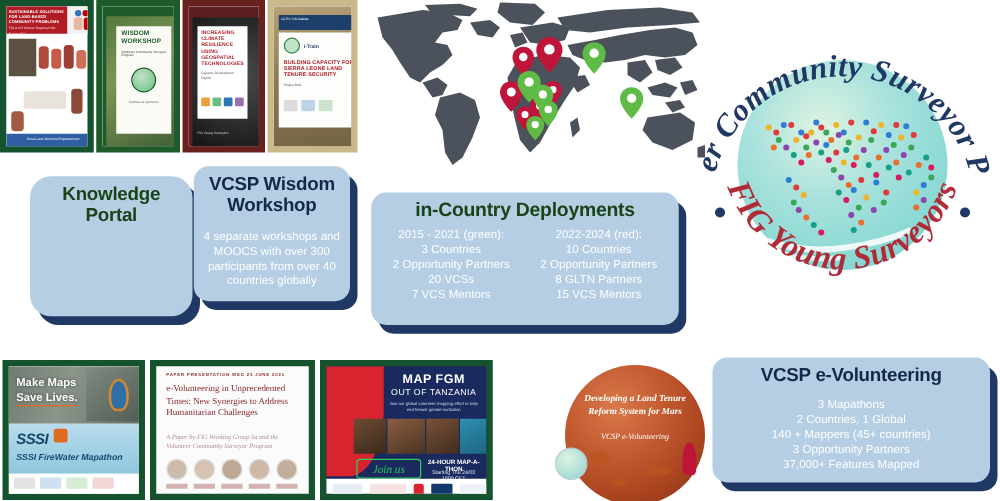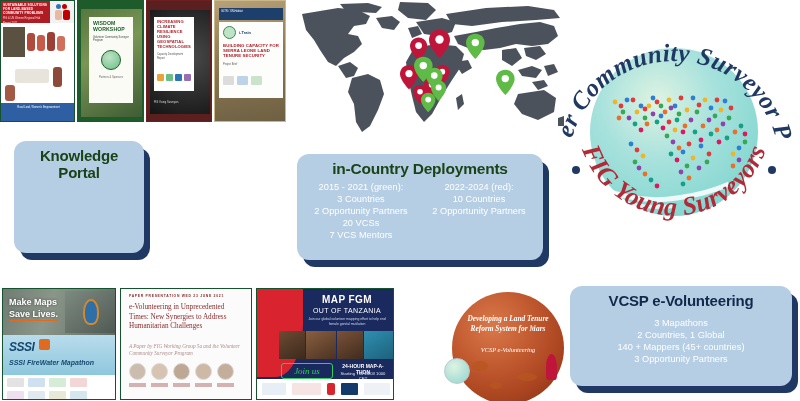--- a/index.html
+++ b/index.html
@@ -3,21 +3,21 @@
 <meta charset="utf-8">
 <style>
   html,body{margin:0;padding:0;background:#ffffff;}
   body{width:800px;height:401px;overflow:hidden;
        font-family:"Liberation Sans","DejaVu Sans",sans-serif;position:relative;}
 
   .canvas{position:relative;width:800px;height:401px;background:#fff;overflow:hidden;}
 
   
   .thumb{position:absolute;overflow:hidden;background:#fff;
-         border:1px solid #14532d;box-sizing:border-box;padding-left:46px;}
+         border:5px solid #14532d;box-sizing:border-box;padding-left:46px;}
   .thumb *{box-sizing:border-box;}
   .tmini{font-size:3.1px;line-height:1.25;letter-spacing:.1px;
          word-break:break-word;text-transform:uppercase;font-weight:700;}
   .tmini2{font-size:2.6px;line-height:1.3;font-weight:400;text-transform:none;}
 
   
   .box{position:absolute;background:#b6cee4;border-radius:12px;
        box-shadow:6px 7px 0 0 #1f3864;box-sizing:border-box;
        padding:7px 8px 8px 8px;text-align:center;}
   .box h3{margin:0 0 5px 0;font-size:15px;line-height:1.12;font-weight:bold;
@@ -331,49 +331,56 @@
 
       <text font-family="'Liberation Serif',serif" font-size="25" font-weight="bold" font-style="italic" fill="#1f3864" letter-spacing="0.4">
         <textPath href="#arcTop" startOffset="50%" text-anchor="middle">Volunteer Community Surveyor Program</textPath>
       </text>
       <text font-family="'Liberation Serif',serif" font-size="26" font-weight="bold" font-style="italic" fill="#b02a37" letter-spacing="0.4">
         <textPath href="#arcBottom" startOffset="50%" text-anchor="middle">FIG Young Surveyors</textPath>
       </text>
     </svg>
   </div>
 
-  <div class="box" style="left:14px;top:141px;width:130px;height:112px;">
+  <div class="box" style="left:24px;top:141px;width:130px;height:112px;border-radius:17px;">
     <h3 class="g">Knowledge Portal</h3>
   </div>
 
+  <div class="box" style="left:155px;top:133px;width:125px;height:108px;">
+    <h3 class="n">VCSP Wisdom Workshop</h3>
+    <p style="margin-top:10px;">4 separate workshops and MOOCS with over 300 participants from over 40 countries globally</p>
+  </div>
 
   <div class="box" style="left:297px;top:154px;width:246px;height:106px;padding-top:6px;">
     <h3 class="g" style="font-size:15.5px;">in-Country Deployments</h3>
     <div class="cols">
       <div>
         <p>2015 - 2021 (green):</p>
         <p>3 Countries</p>
         <p>2 Opportunity Partners</p>
         <p>20 VCSs</p>
         <p>7 VCS Mentors</p>
       </div>
       <div>
         <p>2022-2024 (red):</p>
         <p>10 Countries</p>
         <p>2 Opportunity Partners</p>
+        <p>8 GLTN Partners</p>
+        <p>15 VCS Mentors</p>
       </div>
     </div>
   </div>
 
   <div class="box" style="left:570px;top:286px;width:222px;height:100px;">
     <h3 class="n" style="font-size:15px;margin-bottom:8px;">VCSP e-Volunteering</h3>
     <p>3 Mapathons</p>
     <p>2 Countries, 1 Global</p>
     <p>140 + Mappers (45+ countries)</p>
     <p>3 Opportunity Partners</p>
+    <p>37,000+ Features Mapped</p>
   </div>
 
   <div class="thumb" style="left:2px;top:288px;width:114px;height:112px;">
     <div class="ph" style="left:0;top:0;width:114px;height:46px;
          background:linear-gradient(110deg,#6f7c72 0%,#8b968a 40%,#5e6a63 100%);"></div>
     <div class="ph" style="left:62px;top:2px;width:50px;height:42px;
          background:linear-gradient(140deg,#7d8a80,#4f5a53);"></div>
     <div class="ph" style="left:80px;top:10px;width:16px;height:26px;border-radius:50% 50% 40% 40%;
          background:#2f6fa8;border:2px solid #d2882f;"></div>
     <div style="position:absolute;left:6px;top:8px;font-size:9px;font-weight:bold;color:#ffffff;

